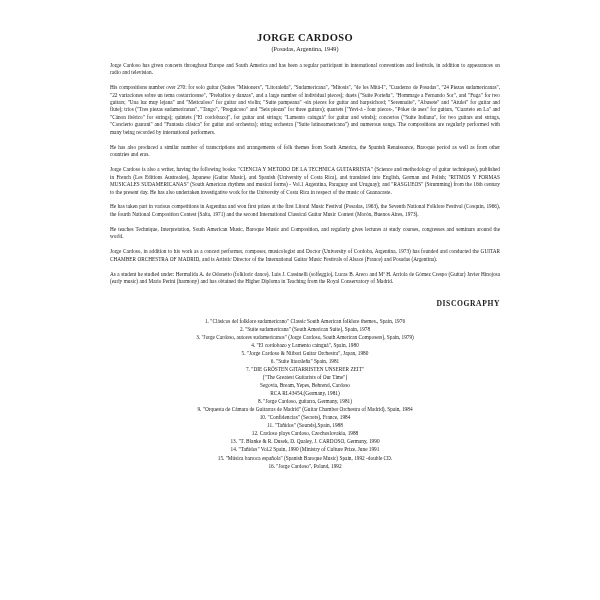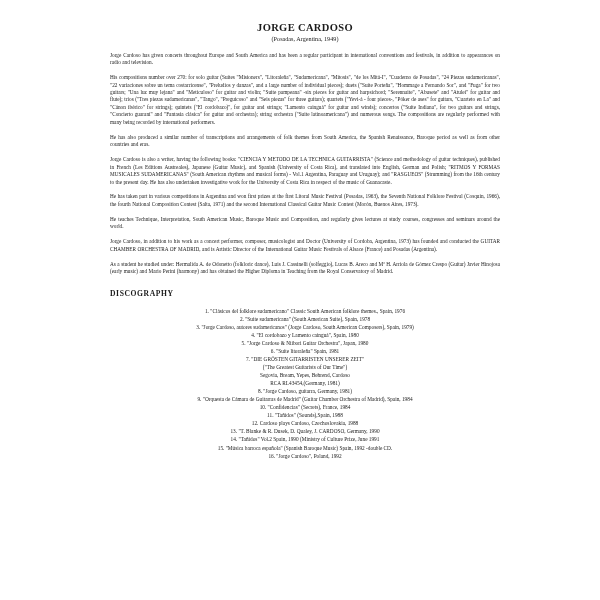--- a/index.html
+++ b/index.html
@@ -12,21 +12,21 @@
     height: 600px;
     overflow: hidden;
     font-family: "Liberation Serif", "DejaVu Serif", serif;
     color: #1b1b1b;
   }
   .page {
     position: relative;
     width: 600px;
     height: 600px;
     box-sizing: border-box;
-    padding: 18px 100px 0 110px;
+    padding: 28px 100px 0 110px;
     background: #ffffff;
   }
   .doc-title {
     text-align: center;
     font-weight: bold;
     font-size: 10.5px;
     letter-spacing: 0.35px;
     margin: 4px 0 1px 0;
     line-height: 1.1;
   }
@@ -38,21 +38,21 @@
   }
   .para {
     text-align: justify;
     font-size: 5.25px;
     line-height: 1.42;
     margin: 0 0 7.5px 0;
     word-spacing: 0.15px;
     hyphens: none;
   }
   .section-heading {
-    text-align: left;
+    text-align: right;
     font-size: 7.6px;
     letter-spacing: 0.6px;
     margin: 13px 0 9px 0;
     line-height: 1.2;
   }
   .disc-list {
     list-style: none;
     margin: 0;
     padding: 0;
     text-align: center;

